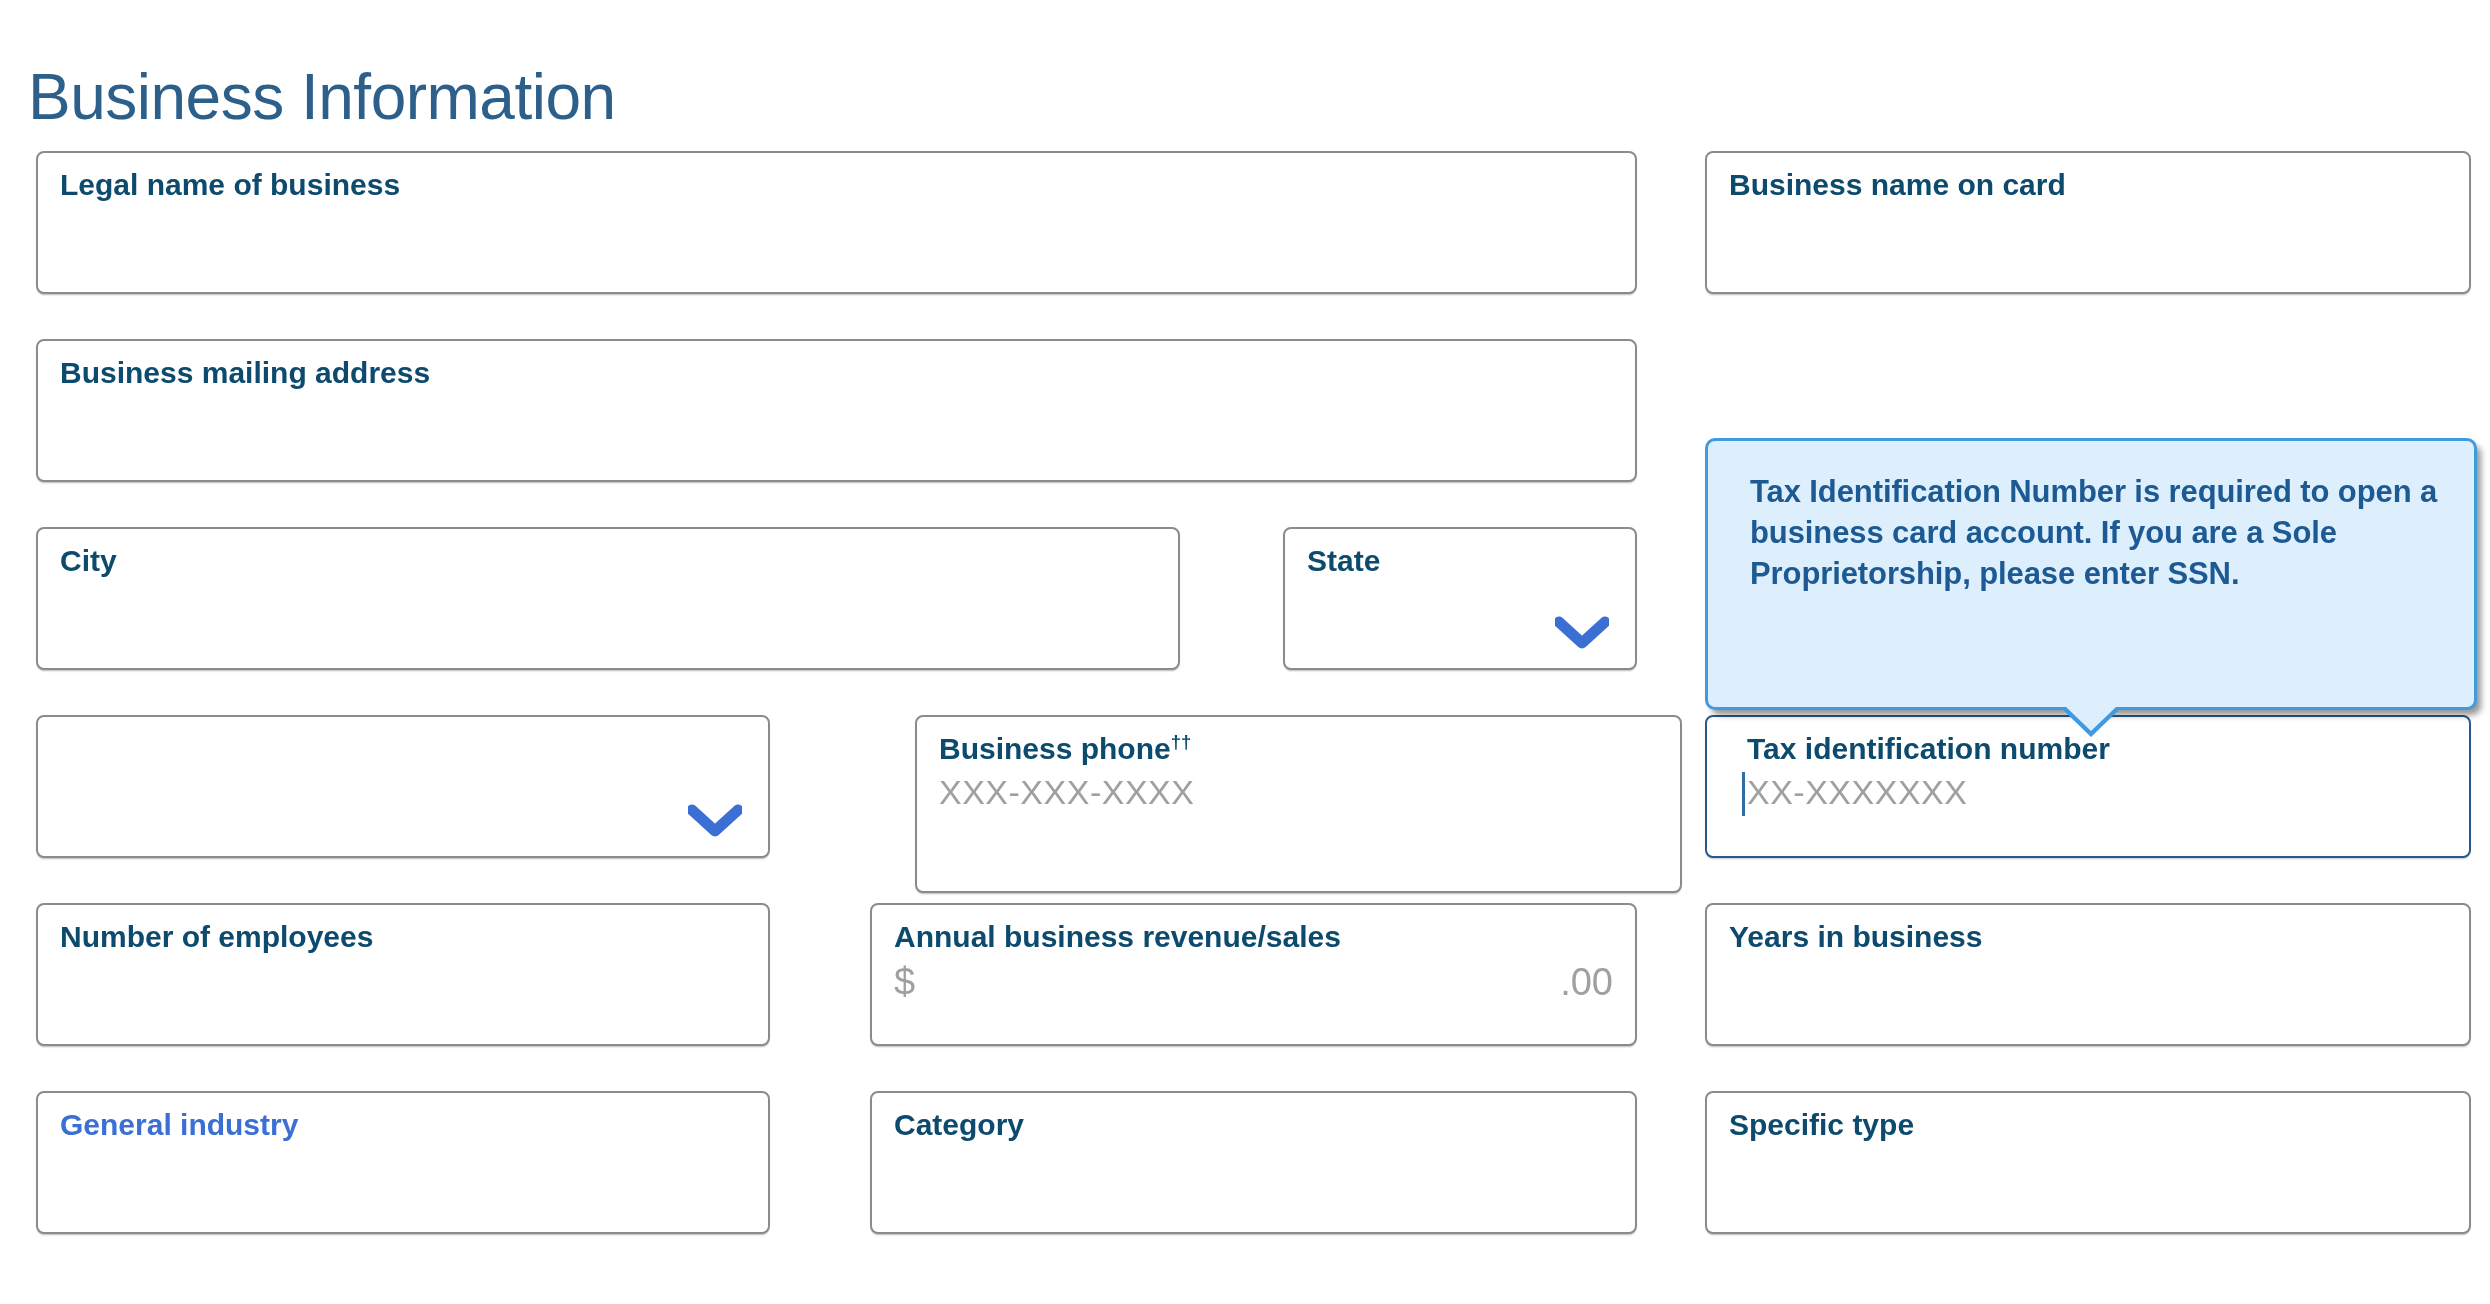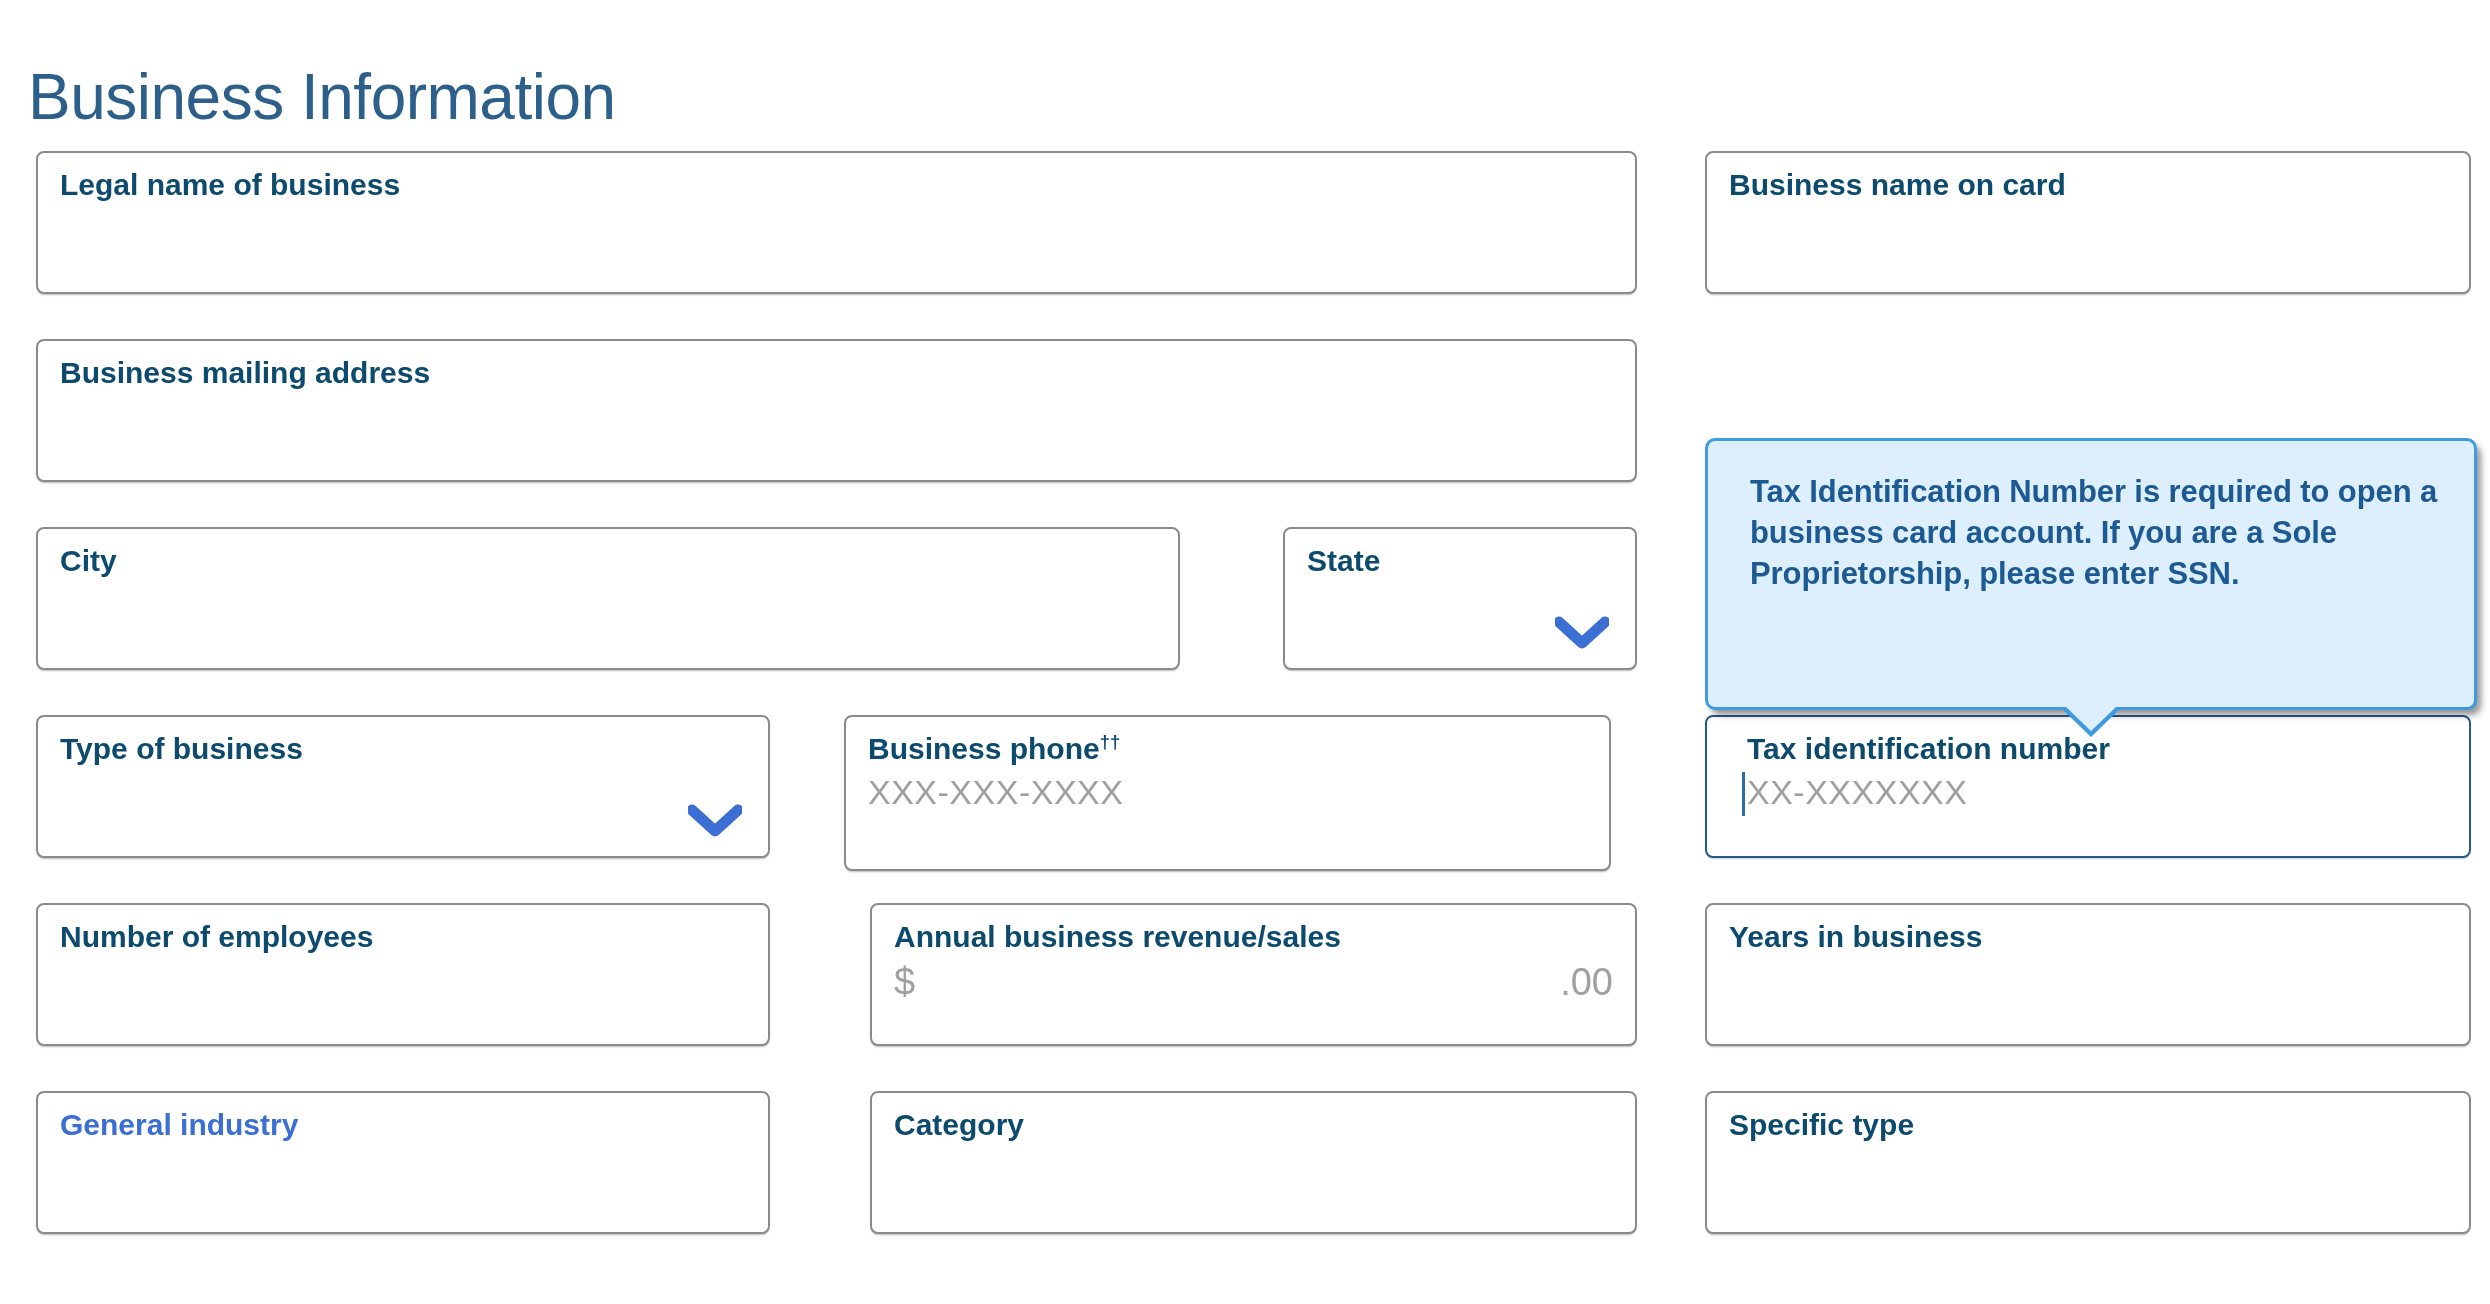--- a/index.html
+++ b/index.html
@@ -188,29 +188,28 @@
     <div class="field" style="left:1283px; top:376px; width:354px; height:143px;">
       <span class="field-label">State</span>
       <span class="chevron">
         <svg viewBox="0 0 54 34" xmlns="http://www.w3.org/2000/svg" aria-hidden="true">
           <path d="M4 6 L27 27 L50 6" fill="none" stroke="#3b6fd4" stroke-width="11" stroke-linecap="round" stroke-linejoin="round"></path>
         </svg>
       </span>
     </div>
 
     <div class="field" style="left:36px; top:564px; width:734px; height:143px;">
-      <span class="field-label">Type of business</span>
       <span class="chevron">
         <svg viewBox="0 0 54 34" xmlns="http://www.w3.org/2000/svg" aria-hidden="true">
           <path d="M4 6 L27 27 L50 6" fill="none" stroke="#3b6fd4" stroke-width="11" stroke-linecap="round" stroke-linejoin="round"></path>
         </svg>
       </span>
     </div>
 
-    <div class="field" style="left:844px; top:564px; width:767px; height:156px;">
+    <div class="field" style="left:915px; top:564px; width:767px; height:178px;">
       <span class="field-label"><span>Business phone</span><sup>††</sup></span>
       <span class="field-value">XXX-XXX-XXXX</span>
     </div>
 
     <div class="field focused" style="left:1705px; top:564px; width:766px; height:143px;">
       <span class="field-label">Tax identification number</span>
       <span class="field-value">
         <span class="caret"></span><span>XX-XXXXXXX</span>
       </span>
     </div>

